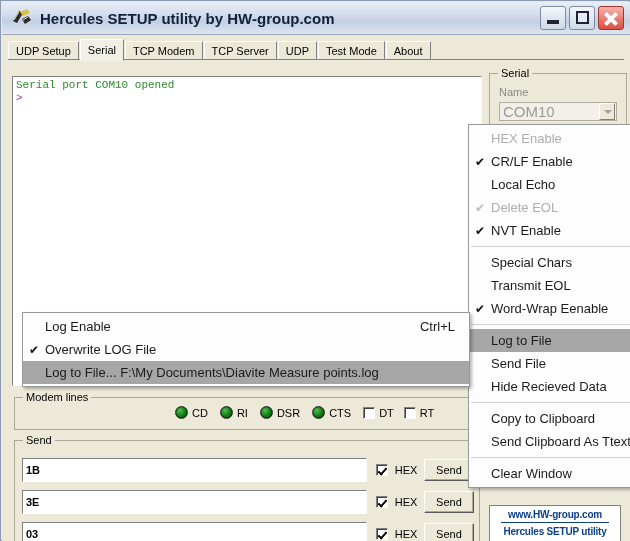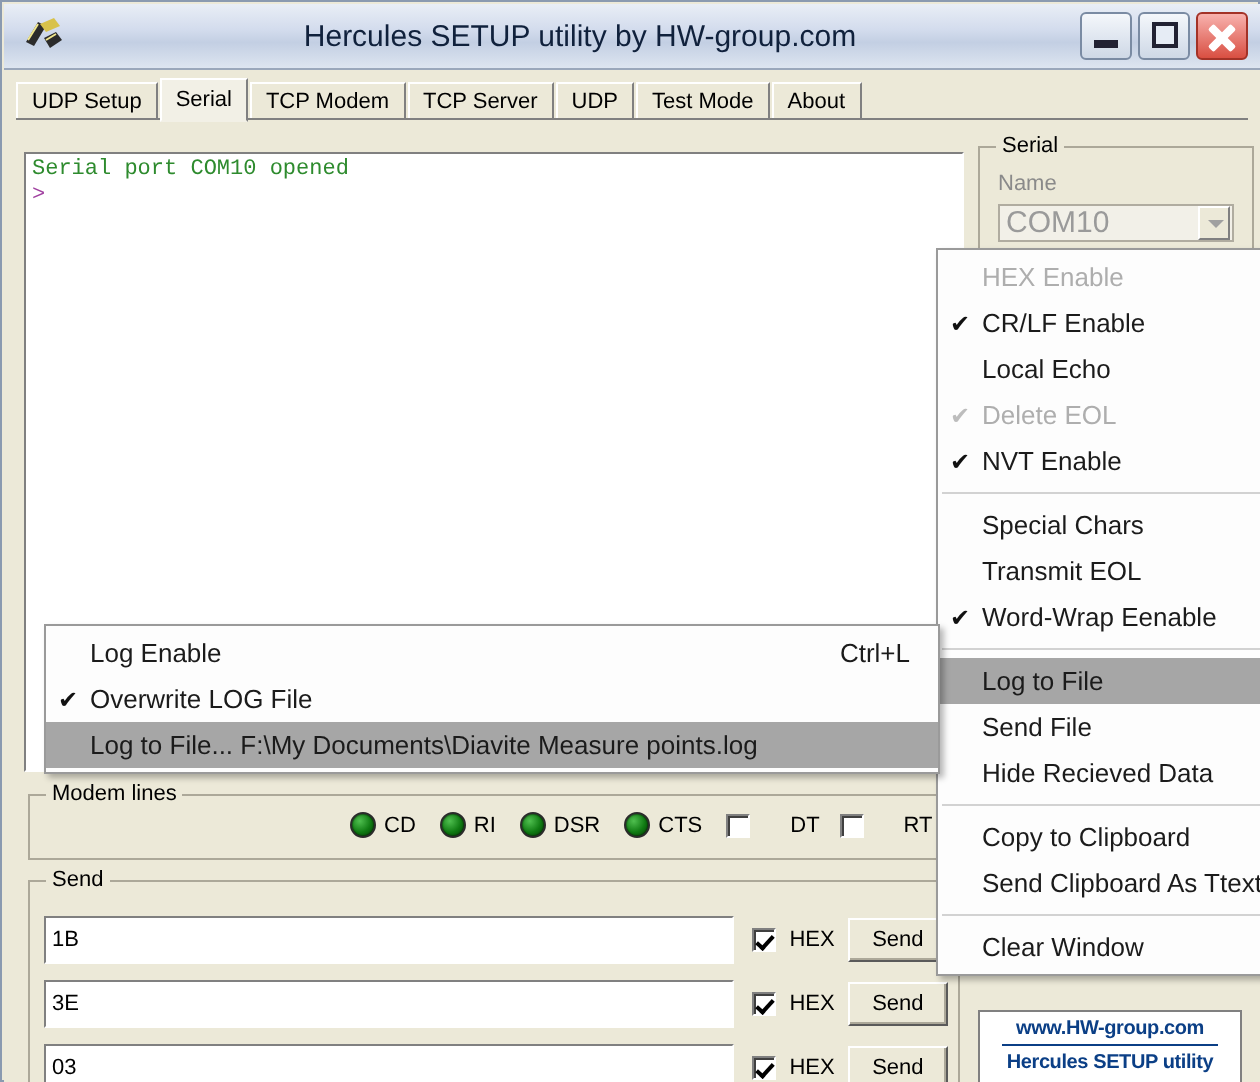--- a/index.html
+++ b/index.html
@@ -24,25 +24,24 @@
     background:linear-gradient(to bottom,#e9eef6 0%,#d3dced 40%,#c3cfe3 60%,#dde5f0 100%);
     border-bottom:1px solid #9aa7bb;
     box-sizing:border-box;
     display:flex;align-items:center;
   }
   .title-icon{
     width:24px;height:22px;margin-left:8px;margin-right:6px;flex:0 0 auto;
     position:relative;
   }
   .title-text{
-    font-size:15px;font-weight:normal;color:#10213c;
+    font-size:15px;font-weight:bold;color:#10213c;
     letter-spacing:0px;
     white-space:nowrap;
     flex:1 1 auto;
-    text-align:center;
   }
   .win-btns{display:flex;align-items:center;margin-right:6px;gap:3px;}
   .wbtn{
     width:26px;height:24px;box-sizing:border-box;
     border:1px solid #7a8ba3;border-radius:3px;
     background:linear-gradient(to bottom,#f4f7fb,#ced8e6);
     position:relative;cursor:default;
   }
   .wbtn.close{
     background:linear-gradient(to bottom,#f8b2ae,#d94f42);
@@ -147,21 +146,21 @@
     position:absolute;left:160px;top:8px;display:flex;align-items:center;gap:0;
   }
   .led-item{display:flex;align-items:center;margin-right:12px;}
   .led{
     width:13px;height:13px;border-radius:50%;
     background:radial-gradient(circle at 35% 32%,#4fbf4f 0%,#0f7a12 55%,#063d06 100%);
     border:1px solid #2b2b2b;box-sizing:border-box;margin-right:4px;
     box-shadow:inset 0 0 1px #000;
   }
   .led-lbl{font-size:11px;color:#000;}
-  .cb-item{display:flex;align-items:center;margin-right:10px;gap:16px;}
+  .cb-item{display:flex;align-items:center;margin-right:10px;}
   .cbox{
     width:12px;height:12px;background:#fff;border:1px solid #808080;
     border-right-color:#fff;border-bottom-color:#fff;
     box-shadow:inset 1px 1px 0 #404040;
     box-sizing:border-box;margin-right:4px;position:relative;
   }
   .cbox.checked:after{
     content:"";position:absolute;left:3px;top:1px;width:3px;height:7px;
     border:solid #000;border-width:0 2px 2px 0;transform:rotate(42deg);
   }
@@ -172,20 +171,21 @@
     border:1px solid #aca899;box-sizing:border-box;
   }
   .send-row{
     position:absolute;left:7px;width:452px;height:26px;display:flex;align-items:center;
   }
   .send-input{
     width:358px;height:24px;background:#fff;
     border:1px solid #808080;border-right-color:#fff;border-bottom-color:#fff;
     box-sizing:border-box;font-size:11px;padding:2px 3px;color:#000;
     font-family:"Liberation Sans",sans-serif;
+    font-weight:bold;
   }
   .hex-wrap{display:flex;align-items:center;margin-left:9px;width:48px;overflow:hidden;}
   .hex-lbl{font-size:11px;color:#000;margin-left:3px;white-space:nowrap;}
   .send-btn{
     margin-left:2px;width:52px;height:22px;
     background:#ece9d8;border:1px solid #fff;
     border-right-color:#5a5a5a;border-bottom-color:#5a5a5a;
     box-shadow:inset -1px -1px 0 #aca899;
     box-sizing:border-box;font-size:11px;text-align:center;line-height:20px;color:#000;cursor:default;
   }

